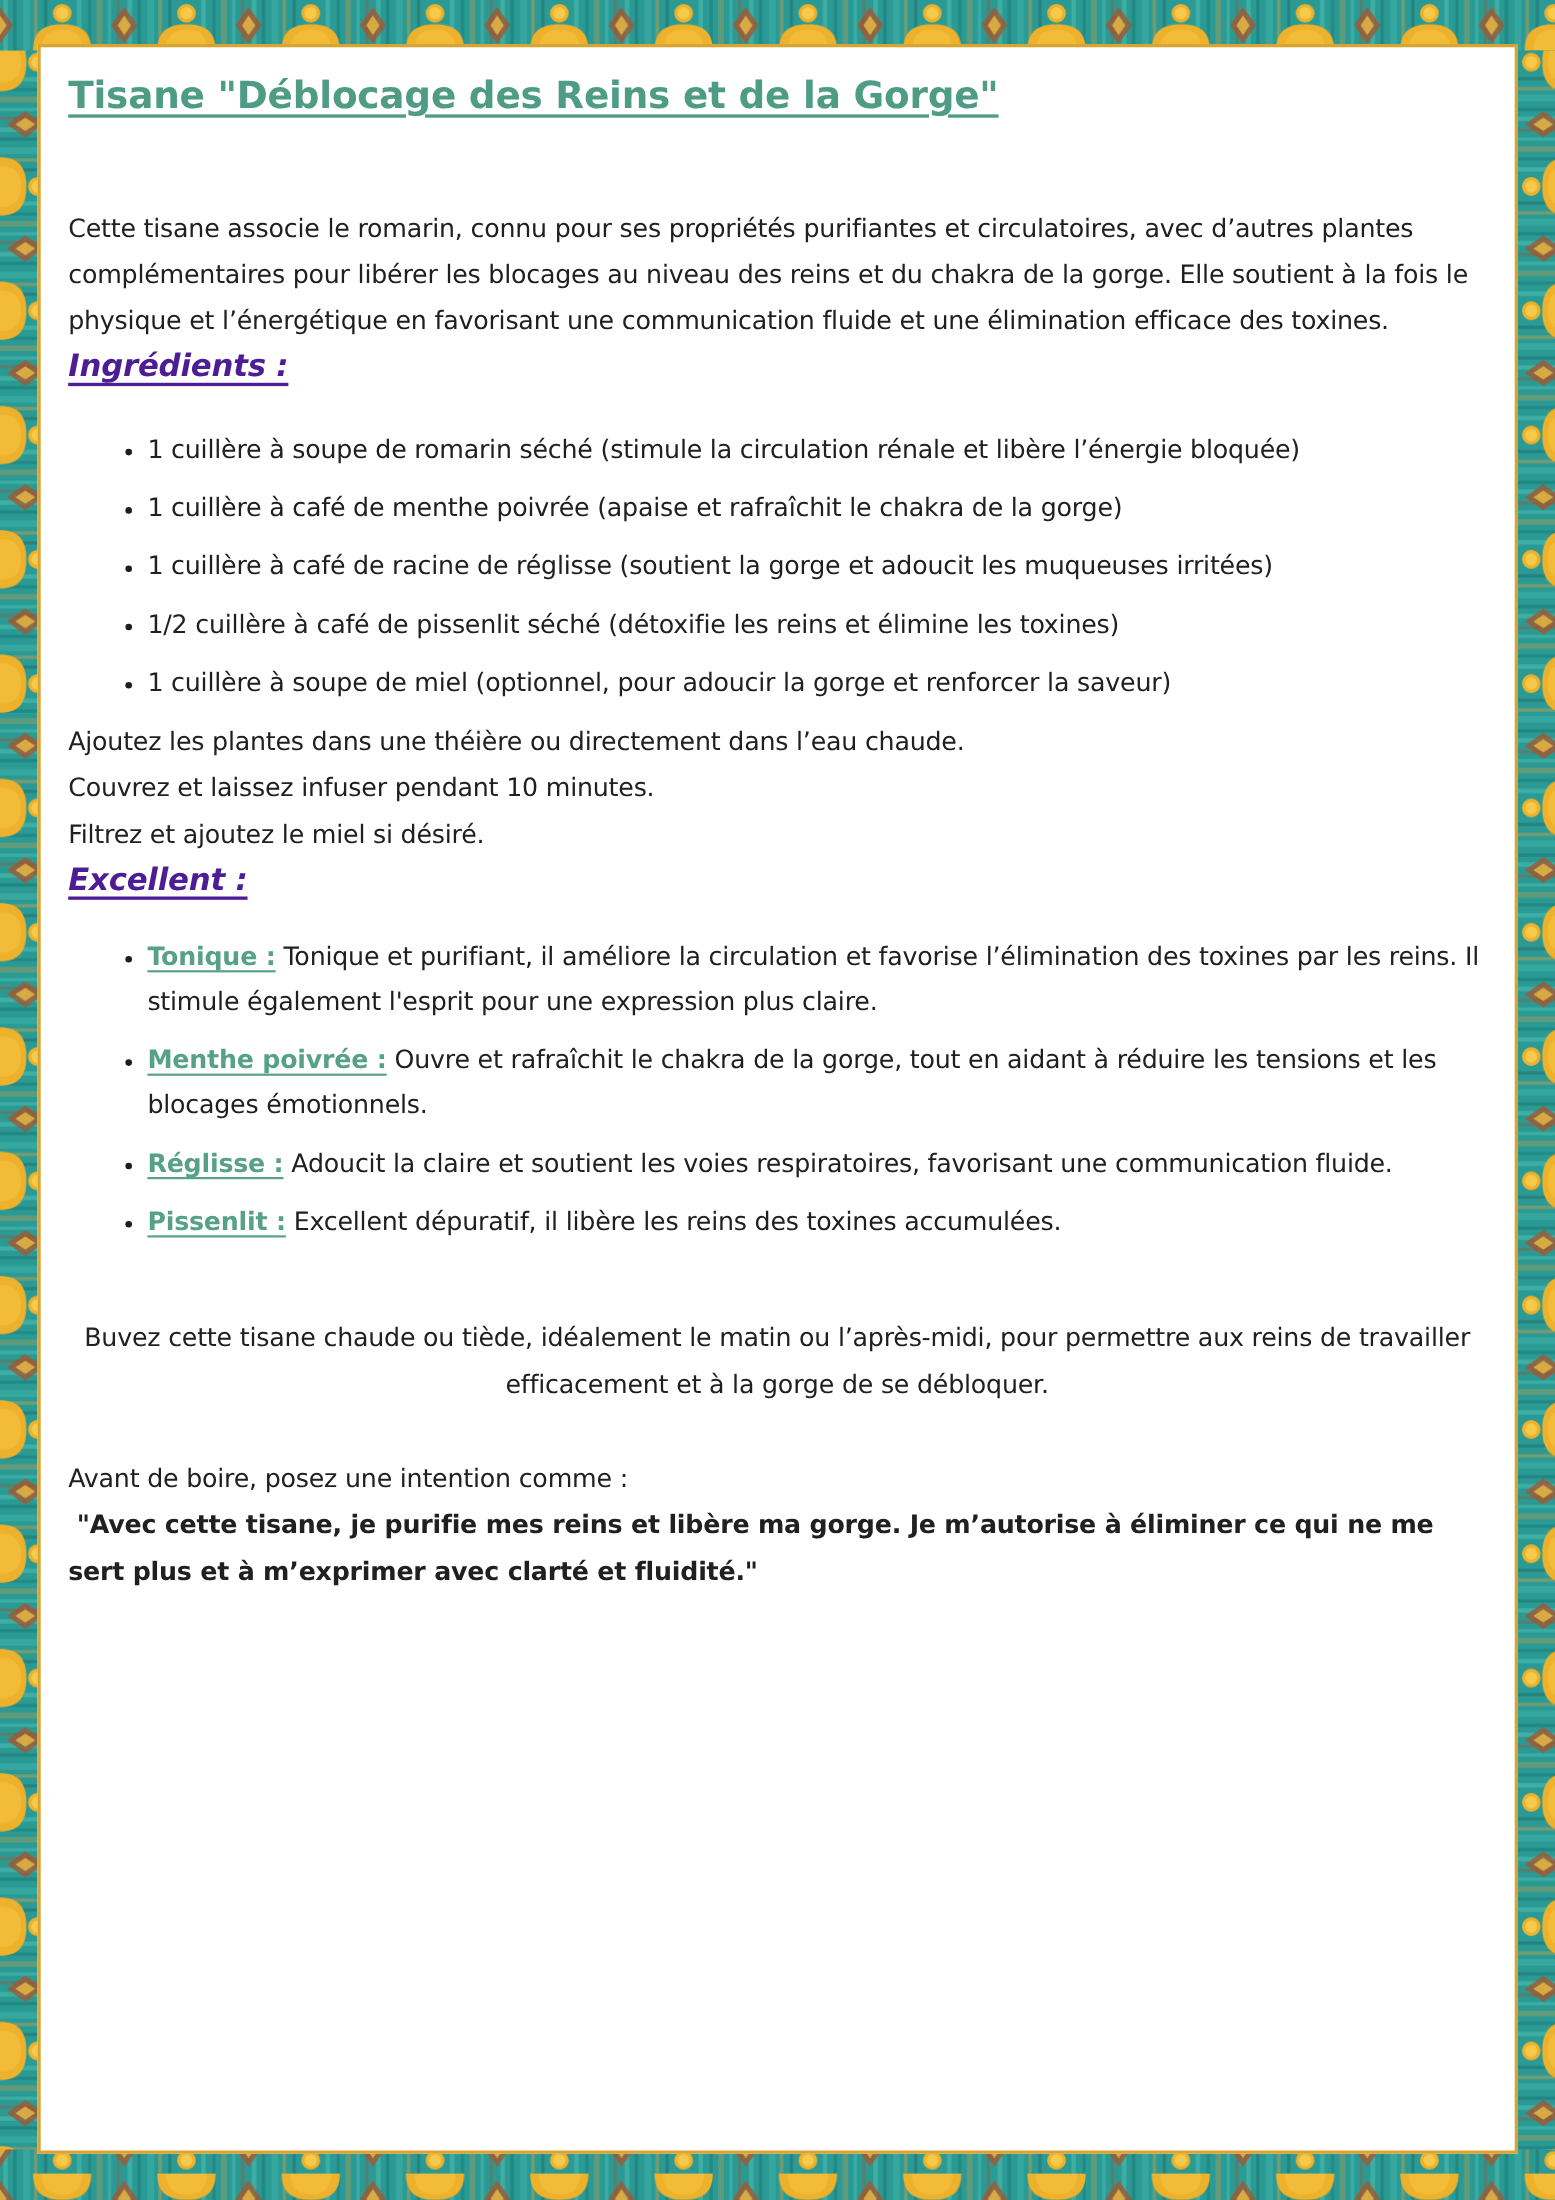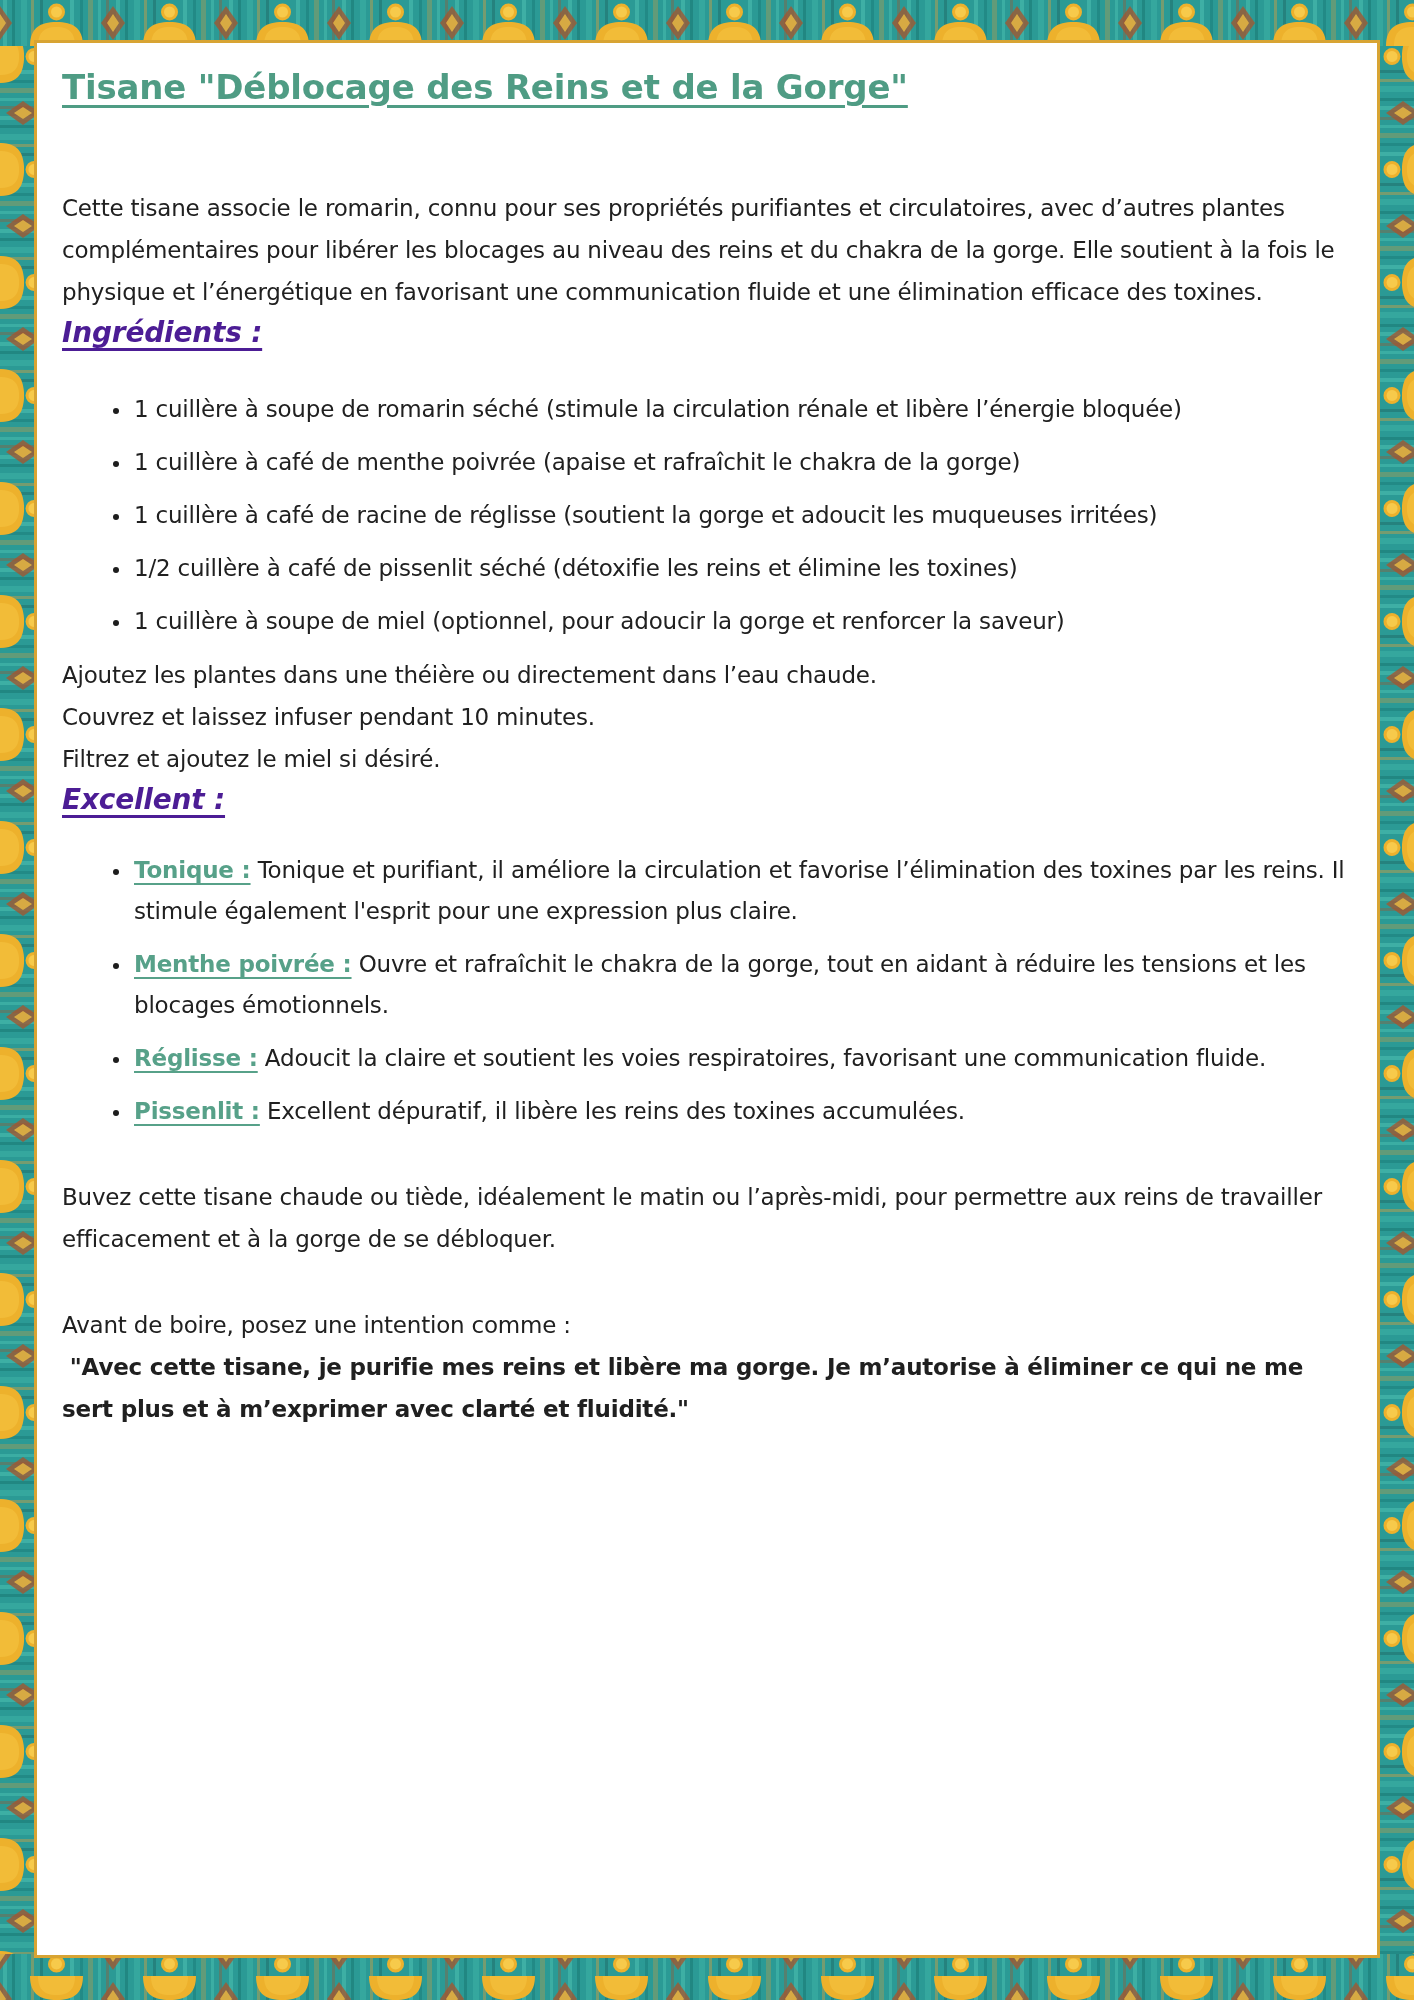--- a/index.html
+++ b/index.html
@@ -34,21 +34,21 @@
   .sec-ben{margin-top:46px;}
   ul{margin:0;padding:0 0 0 70px;list-style:disc;}
   ul.ing{margin-top:36px;}
   ul.ben{margin-top:30px;}
   li{line-height:41px;margin:0 0 12px 0;padding-left:2px;}
   li::marker{color:#1d1d1d;font-size:19px;}
   .b-label{
     color:#57a189;font-weight:bold;
     text-decoration:underline;text-decoration-thickness:2px;text-underline-offset:5px;
   }
-  .advice{margin-top:44px;}
+  .advice{margin-top:64px;text-align:center;}
   .intent-intro{margin-top:44px;}
   .intention{font-weight:bold;white-space:pre-wrap;}
 </style>
 </head>
 <body>
 
 <div class="frame">
   <svg width="1414" height="2000" viewBox="0 0 1414 2000" xmlns="http://www.w3.org/2000/svg" xmlns:xlink="http://www.w3.org/1999/xlink">
     <defs>
       <g id="tileArt">

